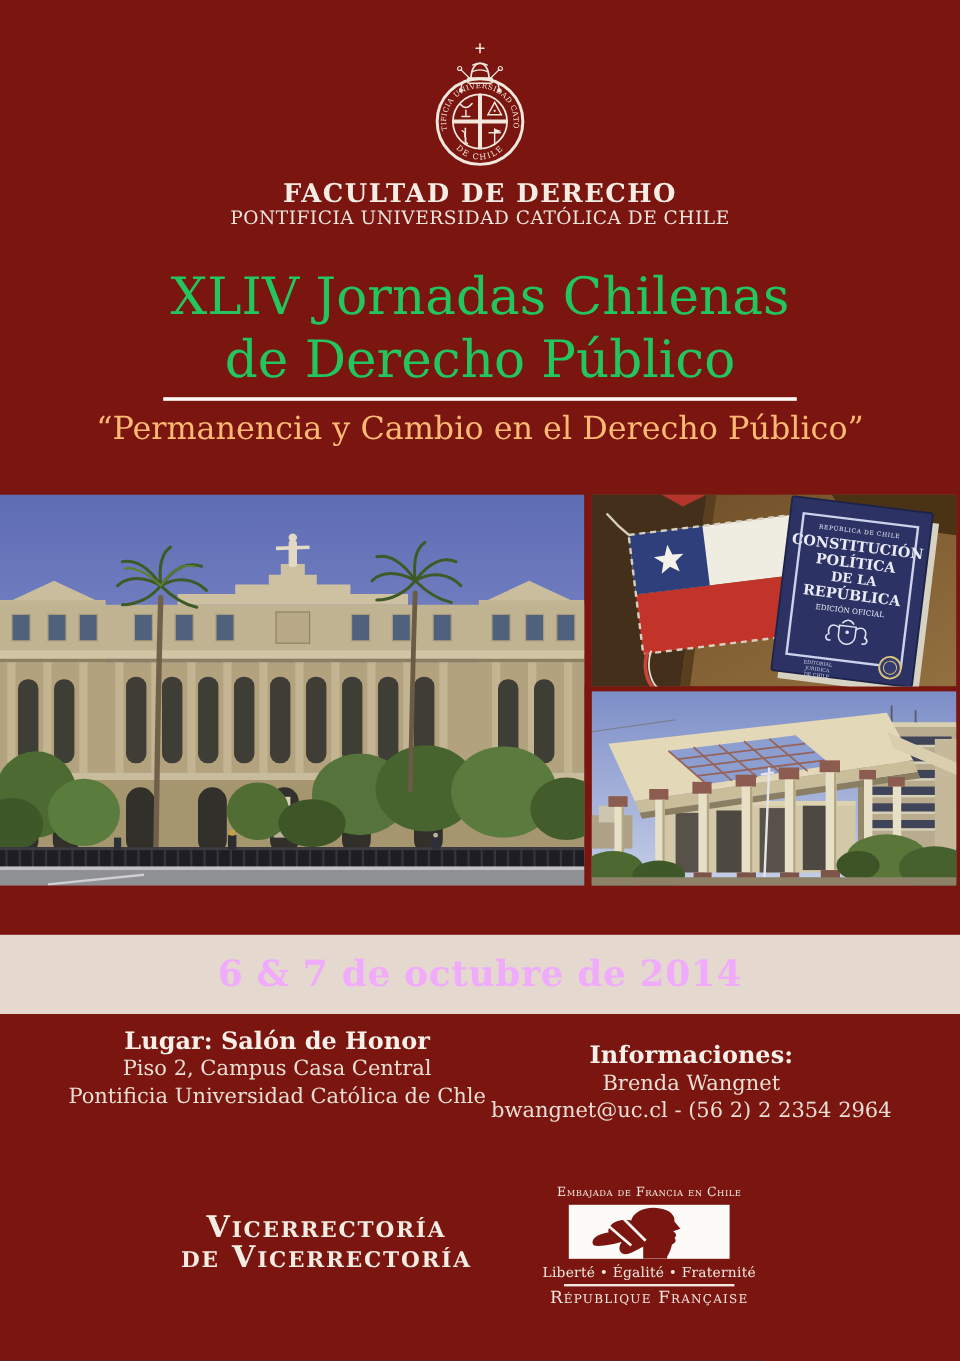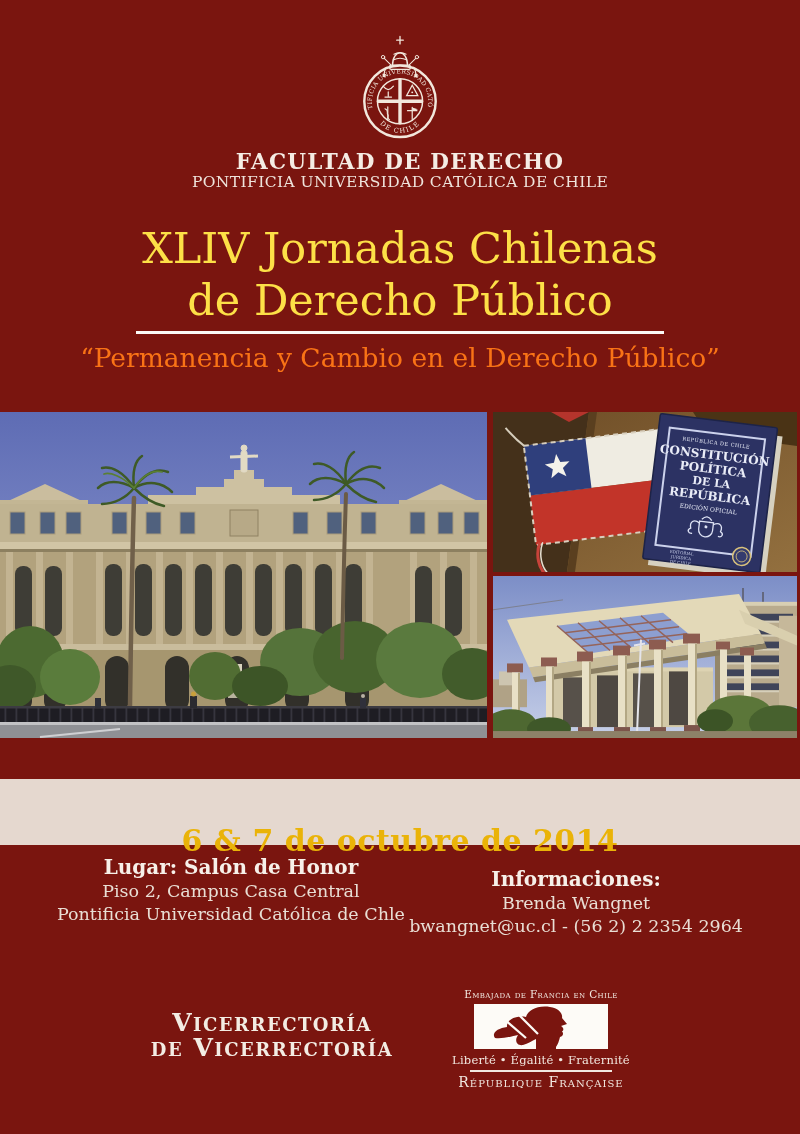--- a/index.html
+++ b/index.html
@@ -8,31 +8,31 @@
     background:#7a150f;
     font-family:"DejaVu Serif", serif;
     -webkit-font-smoothing:antialiased;
   }
   .abs{position:absolute;}
   .ctr{left:0;width:800px;text-align:center;}
   
   .seal{left:353px;top:33px;width:94px;height:114px;}
   .faculty{top:149px;font-size:21.5px;font-weight:bold;letter-spacing:1.2px;color:#f5ece4;}
   .university{top:173px;font-size:15.5px;letter-spacing:.4px;color:#efe4dc;}
-  .title{top:222px;font-size:43px;line-height:52px;color:#fde047;}
+  .title{top:222px;font-size:43px;line-height:52px;color:#22c55e;}
   .title-rule{top:331px;left:136px;width:528px;height:3px;background:#fbf9f6;}
-  .subtitle{top:342px;font-size:26.5px;color:#f97316;}
+  .subtitle{top:342px;font-size:26.5px;color:#fdba74;}
   
   .photo{display:block;}
   .photo-left{left:0;top:412px;width:487px;height:326px;}
   .photo-flag{left:493px;top:412px;width:304px;height:160px;}
   .photo-congress{left:493px;top:576px;width:304px;height:162px;}
   
   .date-band{left:0;top:779px;width:800px;height:66px;background:#e5d8cf;}
-  .date-text{top:795px;font-size:30px;font-weight:bold;color:#eab308;letter-spacing:.5px;margin-top:28px;}
+  .date-text{top:795px;font-size:30px;font-weight:bold;color:#f0abfc;letter-spacing:.5px;}
   
   .info-left{left:57px;top:854px;text-align:center;color:#e9ded4;}
   .info-right{right:57px;top:866px;text-align:center;color:#e9ded4;}
   .info-title{font-size:20px;font-weight:bold;line-height:26px;color:#f7f0e9;}
   .info-line{font-size:17.5px;line-height:23px;}
   
   .vice{left:112px;top:1010px;width:320px;text-align:center;color:#f3ece3;
         font-variant:small-caps;font-weight:bold;letter-spacing:1.5px;
         font-size:25px;line-height:25px;}
   .embassy{left:441px;top:988px;width:200px;text-align:center;color:#f2e8e0;}

